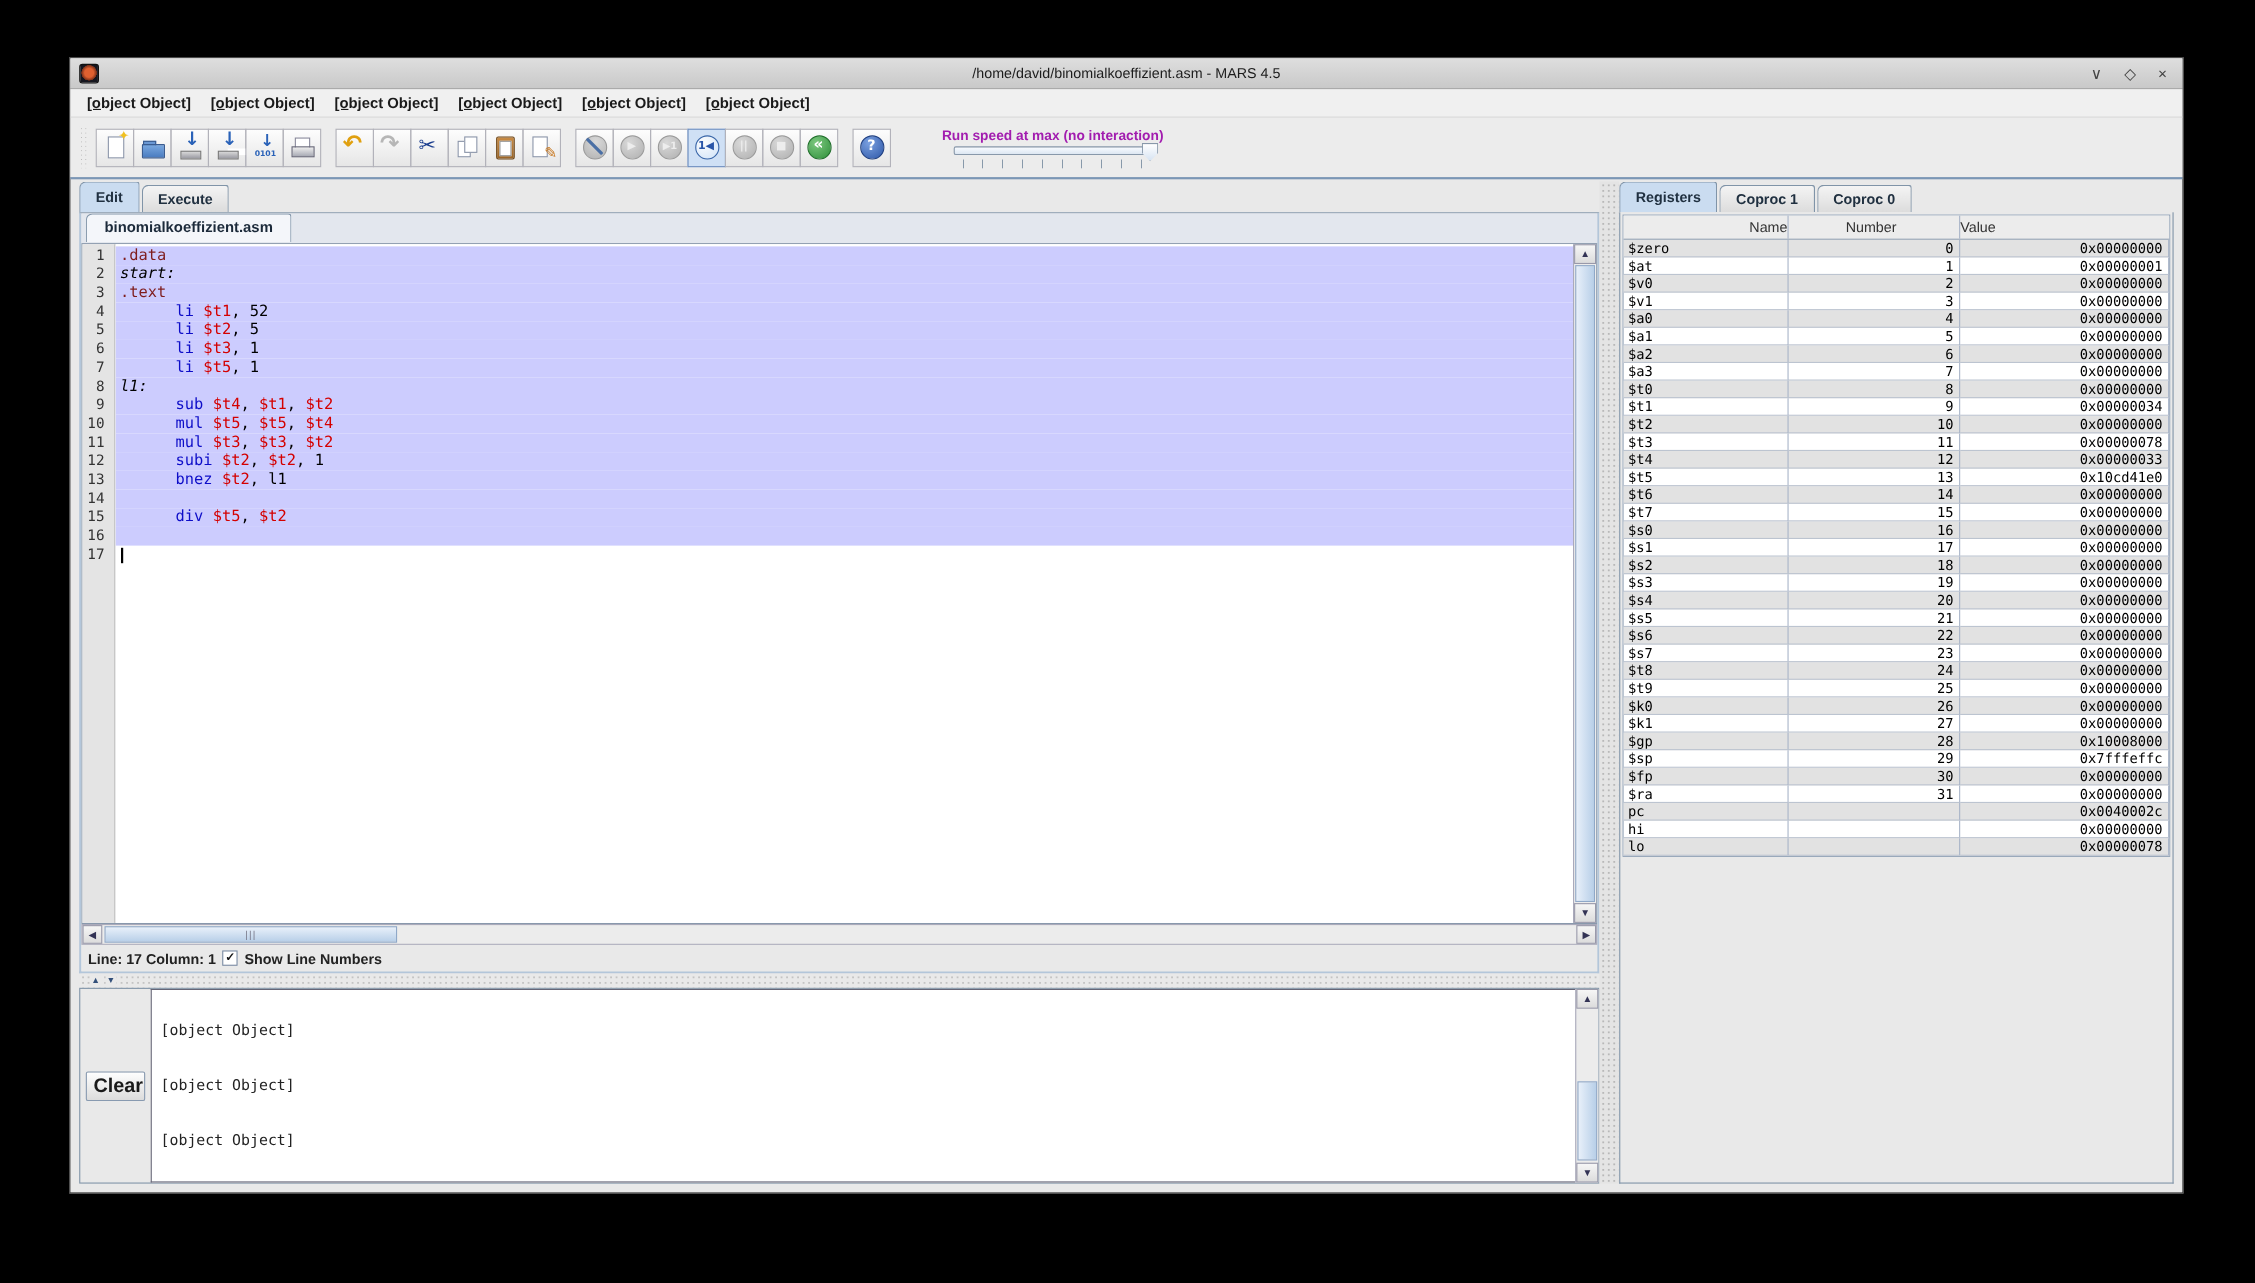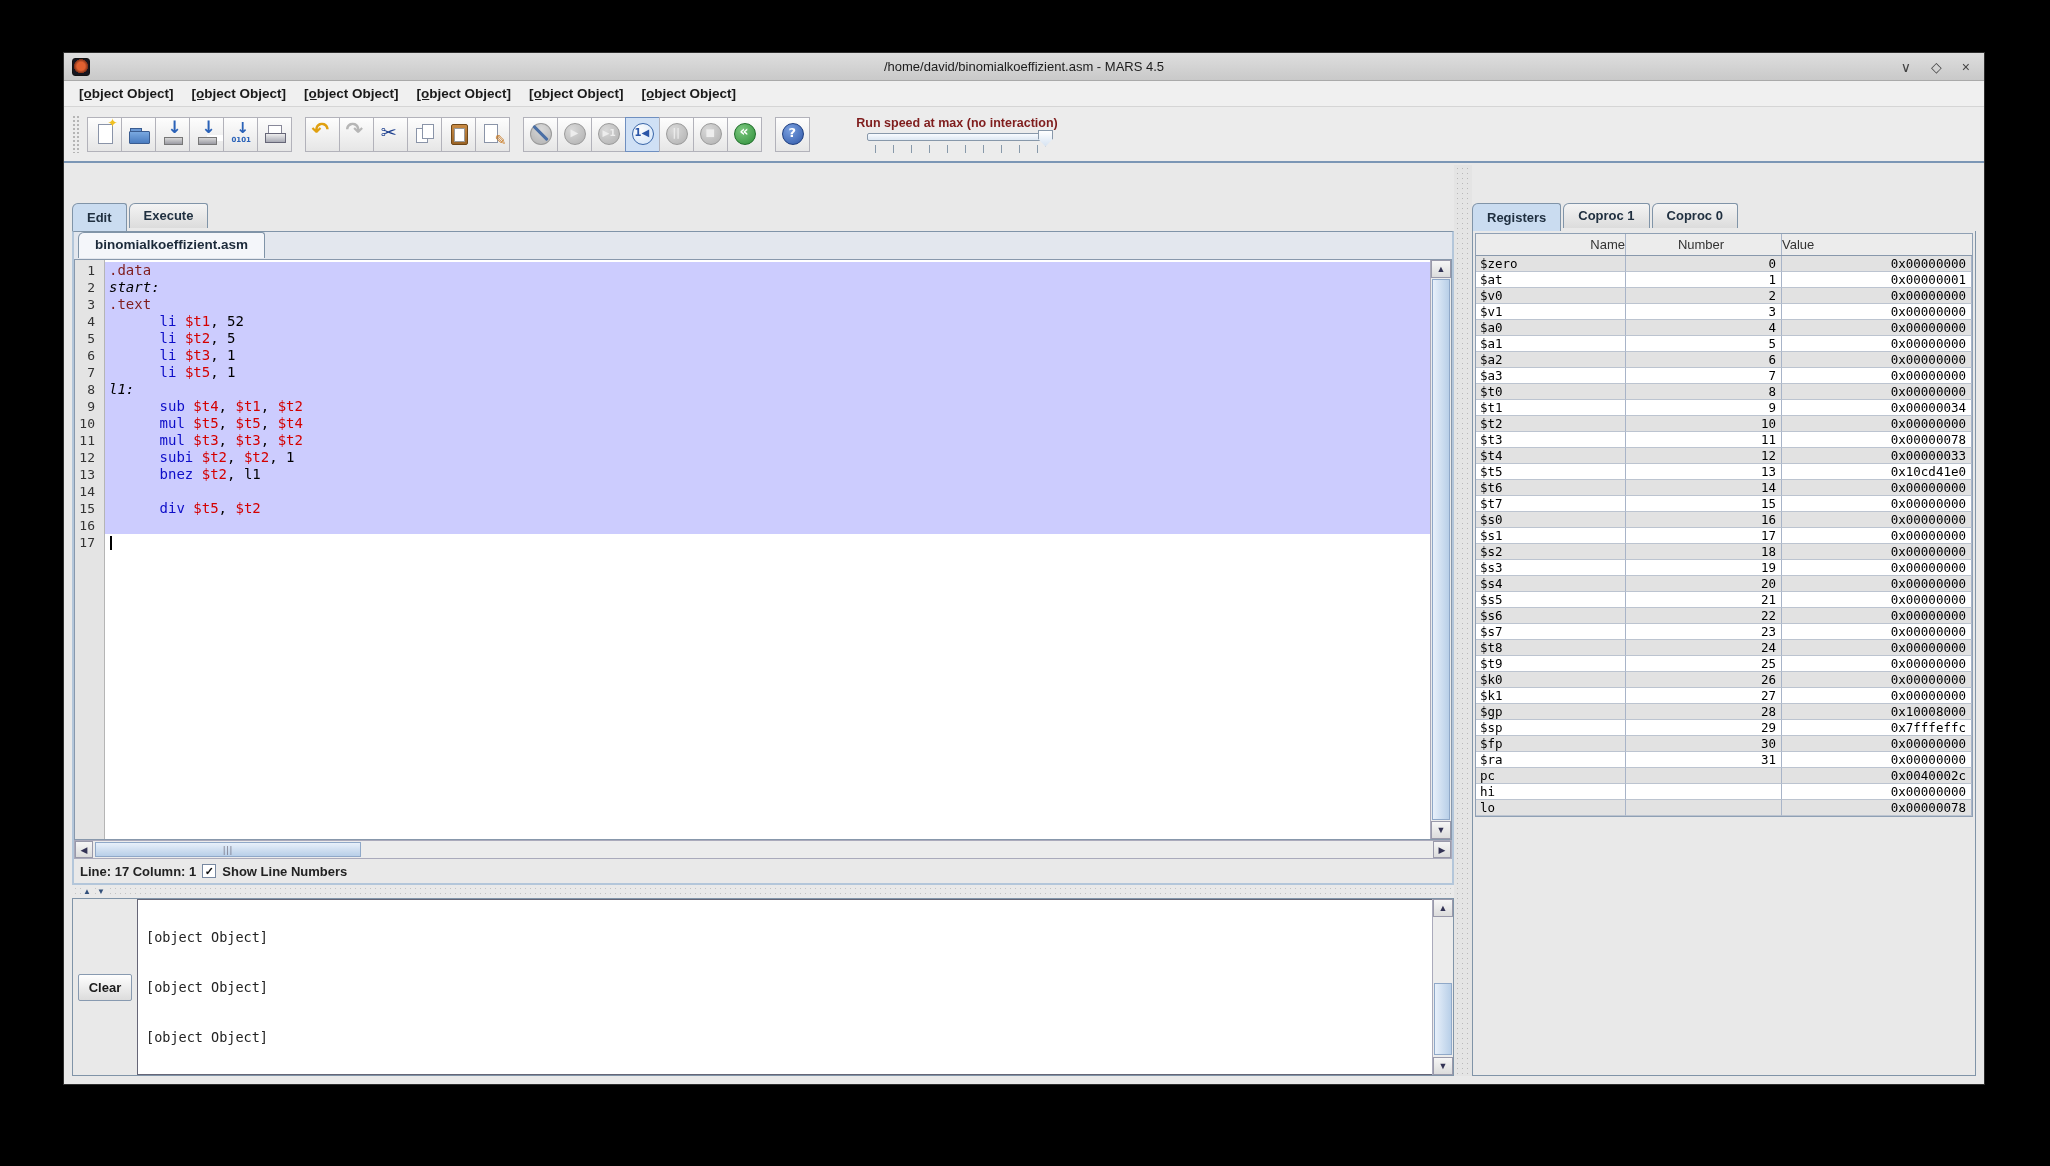--- a/index.html
+++ b/index.html
@@ -60,35 +60,35 @@
   [data-icon="backstep"]::before{background:radial-gradient(circle at 35% 30%,#fdfdfd,#cfe2f8);border:1px solid #3a66a8;}
   [data-icon="backstep"]::after{content:"1◀";font-size:10px;color:#2a55a8;left:4px;top:5px;}
   [data-icon="pause"]::after{content:"||";font-size:10px;left:8px;top:5px;}
   [data-icon="stop"]::after{content:"■";font-size:10px;left:7px;top:5px;}
   [data-icon="reset"]::before{background:radial-gradient(circle at 35% 30%,#7cc87f,#2f8f3a);border:1px solid #1f6f2a;}
   [data-icon="reset"]::after{content:"«";color:#fff;font-size:14px;left:7px;top:1px;}
   [data-icon="help"]::before{background:radial-gradient(circle at 35% 30%,#7aa0e0,#2f58a8);border:1px solid #1f3f80;}
   [data-icon="help"]::after{content:"?";color:#fff;font-size:13px;left:8px;top:3px;}
   
   .speed-box{margin-left:34px;width:200px;display:flex;flex-direction:column;align-items:center;}
-  .speed-label{font-size:12.5px;font-weight:bold;color:#7f1d1d;margin-bottom:3px;white-space:nowrap;}
+  .speed-label{font-size:12.5px;font-weight:bold;color:#a21caf;margin-bottom:3px;white-space:nowrap;}
   .speed-track{position:relative;width:180px;height:8px;border:1px solid #8898aa;
     background:linear-gradient(#f8fbff,#dde7f2);border-radius:2px;}
   .speed-thumb{position:absolute;right:-7px;top:-4px;width:15px;height:17px;
     background:linear-gradient(#ffffff,#d6e3f2);border:1px solid #8898aa;
     clip-path:polygon(0 0,100% 0,100% 55%,50% 100%,0 55%);}
   .speed-ticks{width:164px;height:8px;margin-top:4px;
     background:repeating-linear-gradient(90deg,#8899aa 0 1px,transparent 1px 18px);}
   
   .main{flex:1;display:flex;border-top:2px solid #7b96b5;padding:2px 8px 8px 8px;min-height:0;}
   .left-col{flex:1;display:flex;flex-direction:column;min-width:0;}
   .v-divider{width:18px;background:radial-gradient(#b8b8b8 25%,transparent 27%) 1px 1px/5px 5px #e4e4e4;}
   .right-col{width:504px;display:flex;flex-direction:column;}
   
-  .tab-row{display:flex;height:28px;flex:0 0 auto;margin-top:38px;}
+  .tab-row{display:flex;align-items:flex-end;height:28px;flex:0 0 auto;}
   .tab{padding:4px 14px 4px 14px;font-size:13px;font-weight:bold;color:#203040;
     border:1px solid #8094a8;border-bottom:none;border-radius:6px 3px 0 0;
     background:linear-gradient(#f4f4f4,#dcdcdc);margin-right:2px;height:25px;}
   .tab.selected{background:#cadcf0;height:28px;padding-top:6px;}
   
   .edit-content{flex:1;display:flex;flex-direction:column;border:2px solid #b3c6da;border-top:1px solid #8094a8;min-height:0;background:#e9e9e9;}
   .filetab-row{height:27px;display:flex;padding-left:4px;background:#e3e7ee;flex:0 0 auto;}
   .file-tab{padding:4px 16px;font-size:13.5px;font-weight:bold;color:#1c2a3a;border:1px solid #8094a8;border-bottom:none;
     border-radius:6px 3px 0 0;background:#f4f6fa;height:26px;}
   .editor{flex:1;display:flex;border:1px solid #8898ac;min-height:0;background:#fff;}
@@ -117,21 +117,21 @@
   .checkbox{width:14px;height:14px;background:#fff;border:1px solid #7788a0;font-size:11px;line-height:13px;
     text-align:center;color:#111;}
   
   .h-divider{height:13px;background:#e9e9e9;display:flex;align-items:center;padding-left:10px;gap:4px;
     color:#33507a;font-size:8px;flex:0 0 auto;
     background:radial-gradient(#c4c4c4 25%,transparent 27%) 1px 1px/5px 5px #e9e9e9;}
   .h-divider span{background:#e9e9e9;padding:0 1px;}
   
   .bottom-content{height:178px;border:1px solid #8094a8;display:flex;background:#e9e9e9;flex:0 0 auto;}
   .io-gutter{width:64px;display:flex;align-items:center;justify-content:center;}
-  .clear-btn{width:54px;height:27px;font-size:13px;font-weight:bold;color:#1a1a1a;
+  .clear-btn{width:54px;height:27px;font-size:18px;font-weight:bold;color:#1a1a1a;
     background:linear-gradient(#fefefe,#dcdcdc);border:1px solid #889ab0;border-radius:2px;}
   .io-text{flex:1;background:#fff;border:1px solid #667;border-right:none;
     font-family:"DejaVu Sans Mono",monospace;font-size:13.5px;color:#222;padding:28px 0 0 8px;overflow:hidden;}
   .io-msg{height:50px;line-height:18px;white-space:pre;}
   
   .reg-pane{flex:1;border:1px solid #8094a8;border-top:none;background:#e9e9e9;min-height:0;}
   .reg-table{margin:2px;border:1px solid #8fa0b4;background:#fff;}
   .reg-header{display:flex;height:22px;background:#ececec;border-bottom:1px solid #8898ac;
     font-size:13px;color:#333;}
   .reg-header div{flex:0 0 auto;text-align:right;line-height:21px;border-right:1px solid #a8b4c8;}

